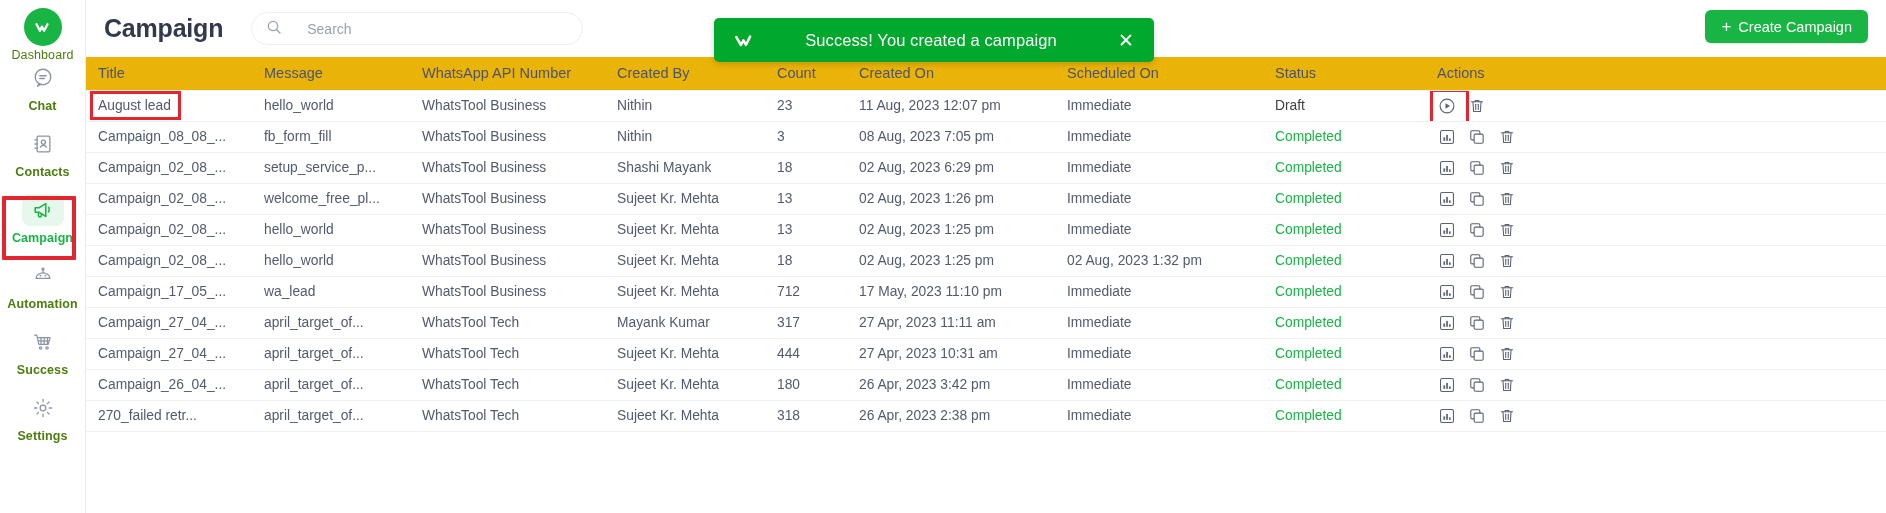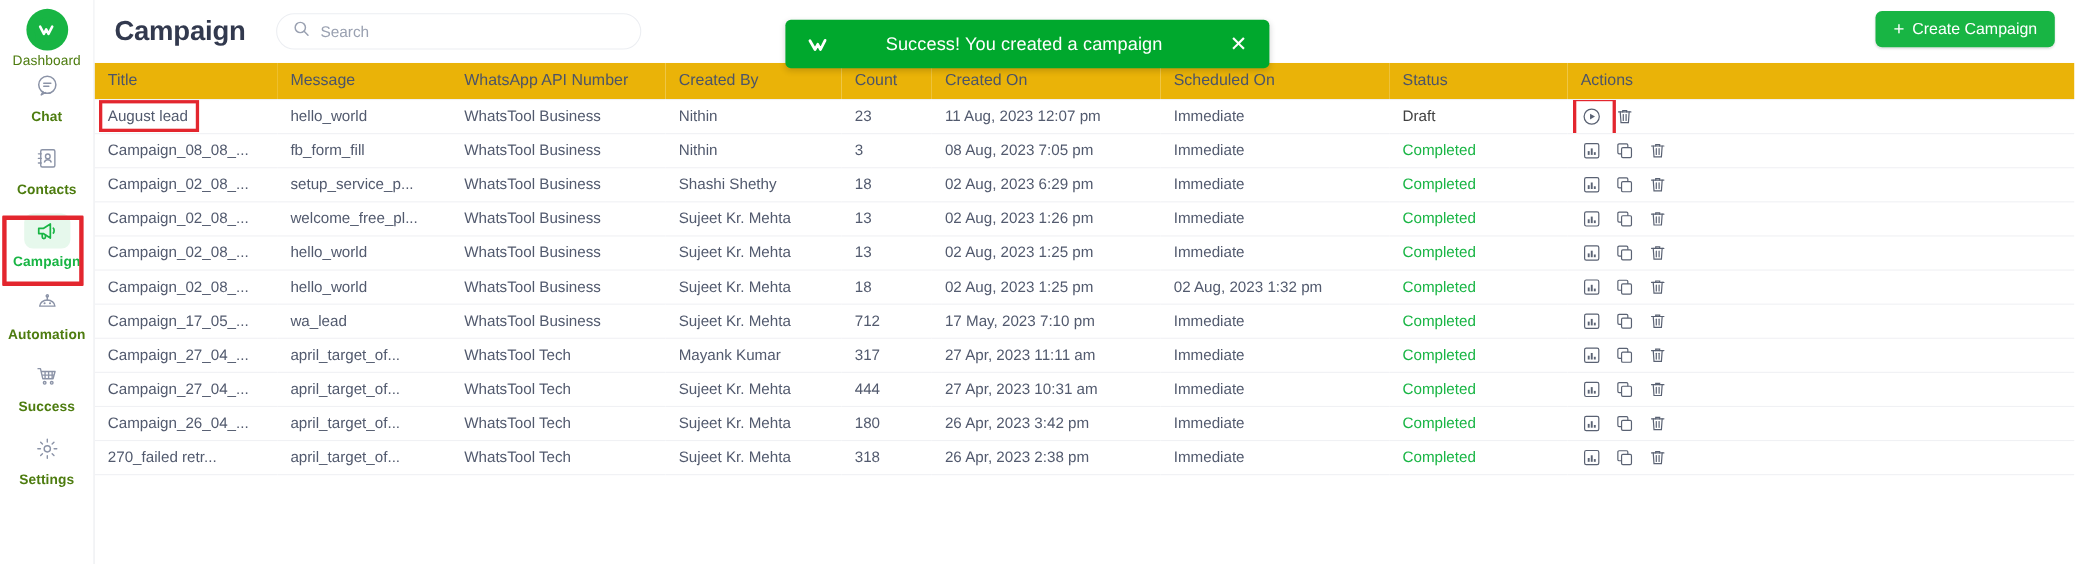--- a/index.html
+++ b/index.html
@@ -61,21 +61,21 @@
     background: #fff;
     position: relative;
   }
   #page-title {
     font-size: 25px; font-weight: bold; color: #32394e;
     letter-spacing: -.2px; margin-left: 0px; margin-right: 28px;
   }
   #search-box {
     width: 332px; height: 33px;
     border: 1px solid #eceef2; border-radius: 17px;
-    display: flex; align-items: center; gap: 9px;
+    display: flex; align-items: center; gap: 25px;
     padding: 0 14px; background: #fff;
   }
   #search-input {
     border: none; outline: none; background: transparent;
     font-family: "Liberation Sans", sans-serif;
     font-size: 14px; color: #3c4257; width: 100%;
   }
   #search-input::placeholder { color: #9aa1b1; }
   #create-campaign-button {
     position: absolute; right: 18px; top: 10px;
@@ -346,21 +346,21 @@
                       <line x1="13.7" y1="9.6" x2="13.7" y2="16.6"></line>
                     </svg>
                   </span>
                 </div>
               </td>
             </tr>
             <tr>
               <td class="col-title"><span class="title-cell-wrap">Campaign_02_08_...</span></td>
               <td class="col-message">setup_service_p...</td>
               <td class="col-api">WhatsTool Business</td>
-              <td class="col-created-by">Shashi Shethy</td>
+              <td class="col-created-by">Shashi Mayank</td>
               <td class="col-count">18</td>
               <td class="col-created-on">02 Aug, 2023 6:29 pm</td>
               <td class="col-scheduled">Immediate</td>
               <td class="col-status"><span style="color: rgb(24, 181, 68);">Completed</span></td>
               <td class="col-actions">
                 <div class="actions-cell">
                   <span class="action-icon">
                     <svg width="18" height="18" viewBox="0 0 24 24" fill="none" stroke="currentColor" stroke-width="1.45">
                       <rect x="3.4" y="3.4" width="17.2" height="17.2" rx="2"></rect>
                       <rect x="7.2" y="12.5" width="2.3" height="4.6" fill="currentColor" stroke="none"></rect>
@@ -496,21 +496,21 @@
                   </span>
                 </div>
               </td>
             </tr>
             <tr>
               <td class="col-title"><span class="title-cell-wrap">Campaign_17_05_...</span></td>
               <td class="col-message">wa_lead</td>
               <td class="col-api">WhatsTool Business</td>
               <td class="col-created-by">Sujeet Kr. Mehta</td>
               <td class="col-count">712</td>
-              <td class="col-created-on">17 May, 2023 7:10 pm</td>
+              <td class="col-created-on">17 May, 2023 11:10 pm</td>
               <td class="col-scheduled">Immediate</td>
               <td class="col-status"><span style="color: rgb(24, 181, 68);">Completed</span></td>
               <td class="col-actions">
                 <div class="actions-cell">
                   <span class="action-icon">
                     <svg width="18" height="18" viewBox="0 0 24 24" fill="none" stroke="currentColor" stroke-width="1.45">
                       <rect x="3.4" y="3.4" width="17.2" height="17.2" rx="2"></rect>
                       <rect x="7.2" y="12.5" width="2.3" height="4.6" fill="currentColor" stroke="none"></rect>
                       <rect x="10.9" y="9.2" width="2.3" height="7.9" fill="currentColor" stroke="none"></rect>
                       <rect x="14.6" y="13.8" width="2.3" height="3.3" fill="currentColor" stroke="none"></rect>

